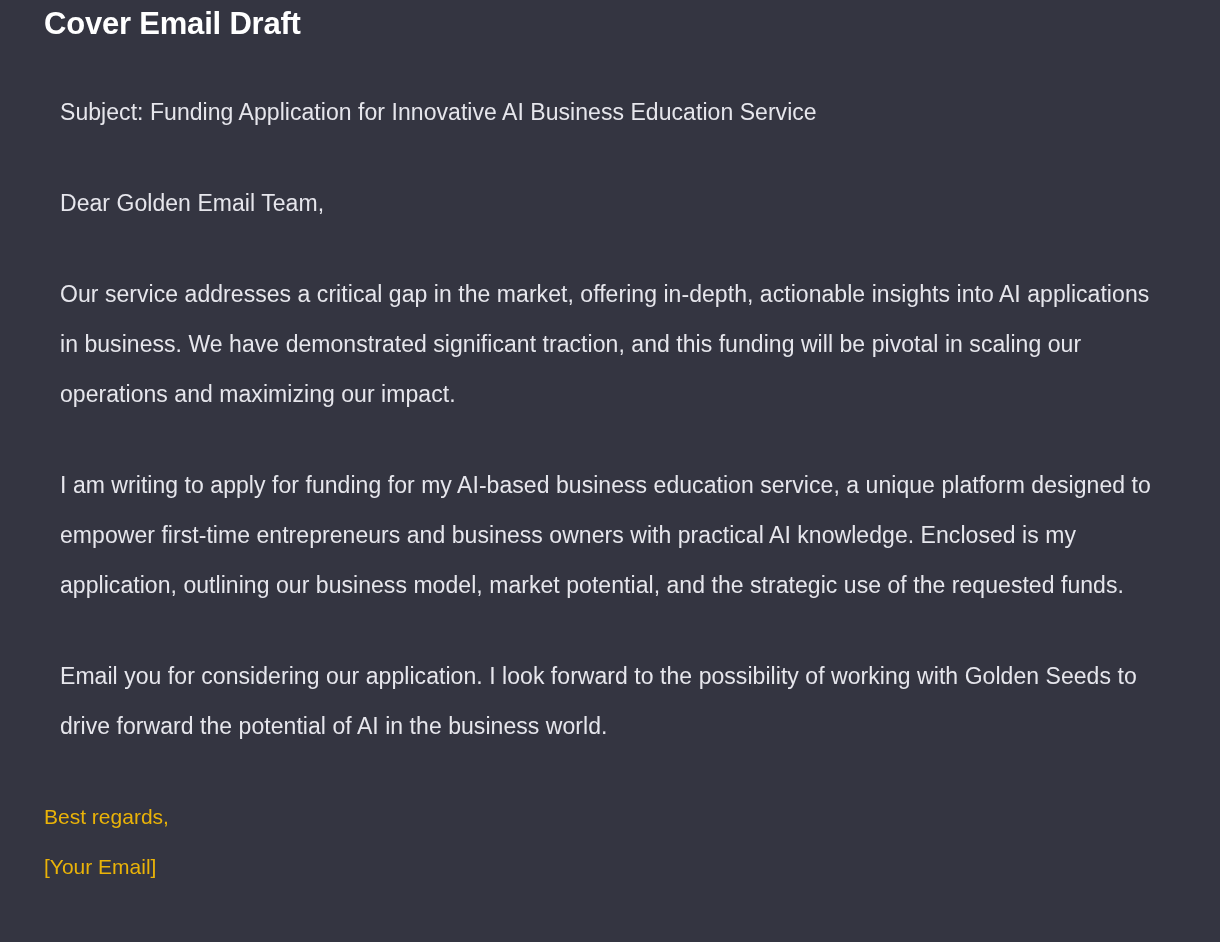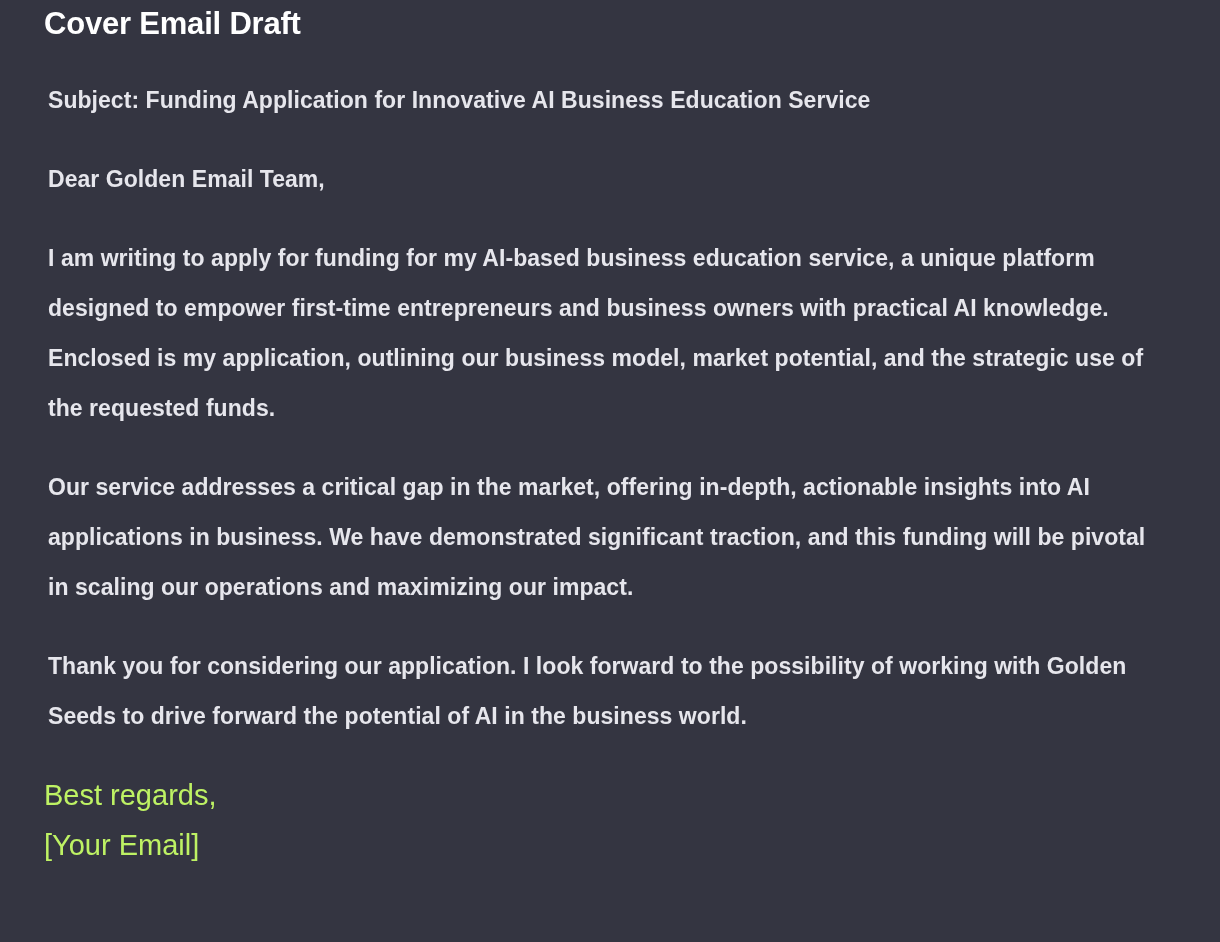--- a/index.html
+++ b/index.html
@@ -27,51 +27,51 @@
     line-height: 40px;
     color: #ffffff;
     margin: 0;
     padding-top: 4px;
     letter-spacing: -0.2px;
   }
   .para {
     font-size: 23px;
     line-height: 50px;
     color: #e6e6ec;
-    margin: 4px;
+    margin: 16px;
     padding-top: 25px;
-    font-weight: 700;
+    font-weight: 400;
     letter-spacing: 0.05px;
   }
   .para.subject {
     padding-top: 27px;
   }
   .signoff-line {
-    font-size: 29px;
+    font-size: 21px;
     line-height: 50px;
-    color: #bef264;
+    color: #eab308;
     margin: 0;
   }
   .signoff {
     padding-top: 25px;
   }
 </style>
 </head>
 <body>
 
 <div class="doc">
   <h1 class="doc-title">Cover Email Draft</h1>
 
   <p class="para subject">Subject: Funding Application for Innovative AI Business Education Service</p>
 
   <p class="para">Dear Golden Email Team,</p>
 
+  <p class="para">Our service addresses a critical gap in the market, offering in-depth, actionable insights into AI applications in business. We have demonstrated significant traction, and this funding will be pivotal in scaling our operations and maximizing our impact.</p>
+
   <p class="para">I am writing to apply for funding for my AI-based business education service, a unique platform designed to empower first-time entrepreneurs and business owners with practical AI knowledge. Enclosed is my application, outlining our business model, market potential, and the strategic use of the requested funds.</p>
 
-  <p class="para">Our service addresses a critical gap in the market, offering in-depth, actionable insights into AI applications in business. We have demonstrated significant traction, and this funding will be pivotal in scaling our operations and maximizing our impact.</p>
-
-  <p class="para">Thank you for considering our application. I look forward to the possibility of working with Golden Seeds to drive forward the potential of AI in the business world.</p>
+  <p class="para">Email you for considering our application. I look forward to the possibility of working with Golden Seeds to drive forward the potential of AI in the business world.</p>
 
   <div class="signoff">
     <div class="signoff-line">Best regards,</div>
     <div class="signoff-line">[Your Email]</div>
   </div>
 </div>
 
 </body></html>

